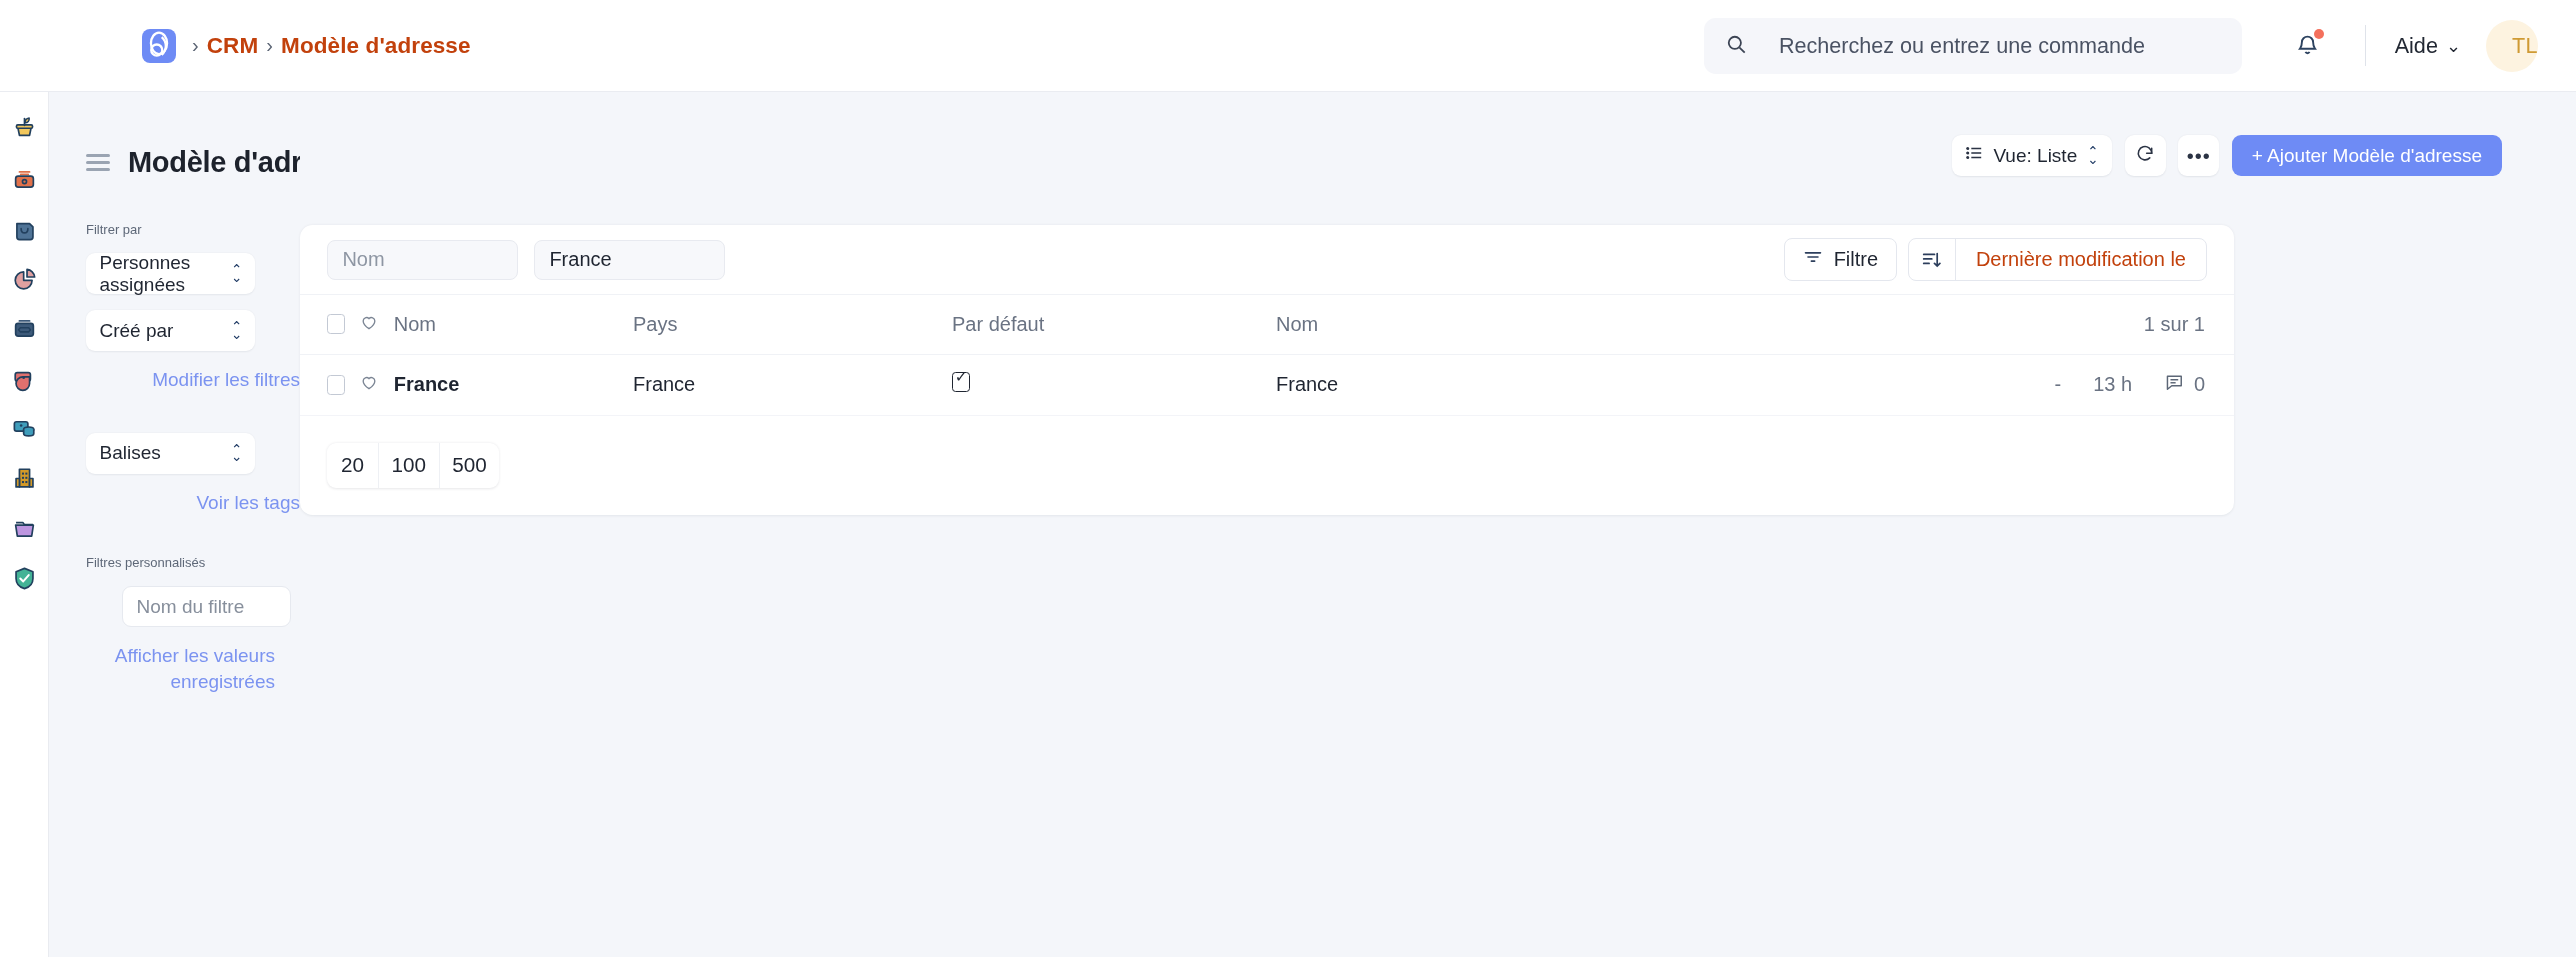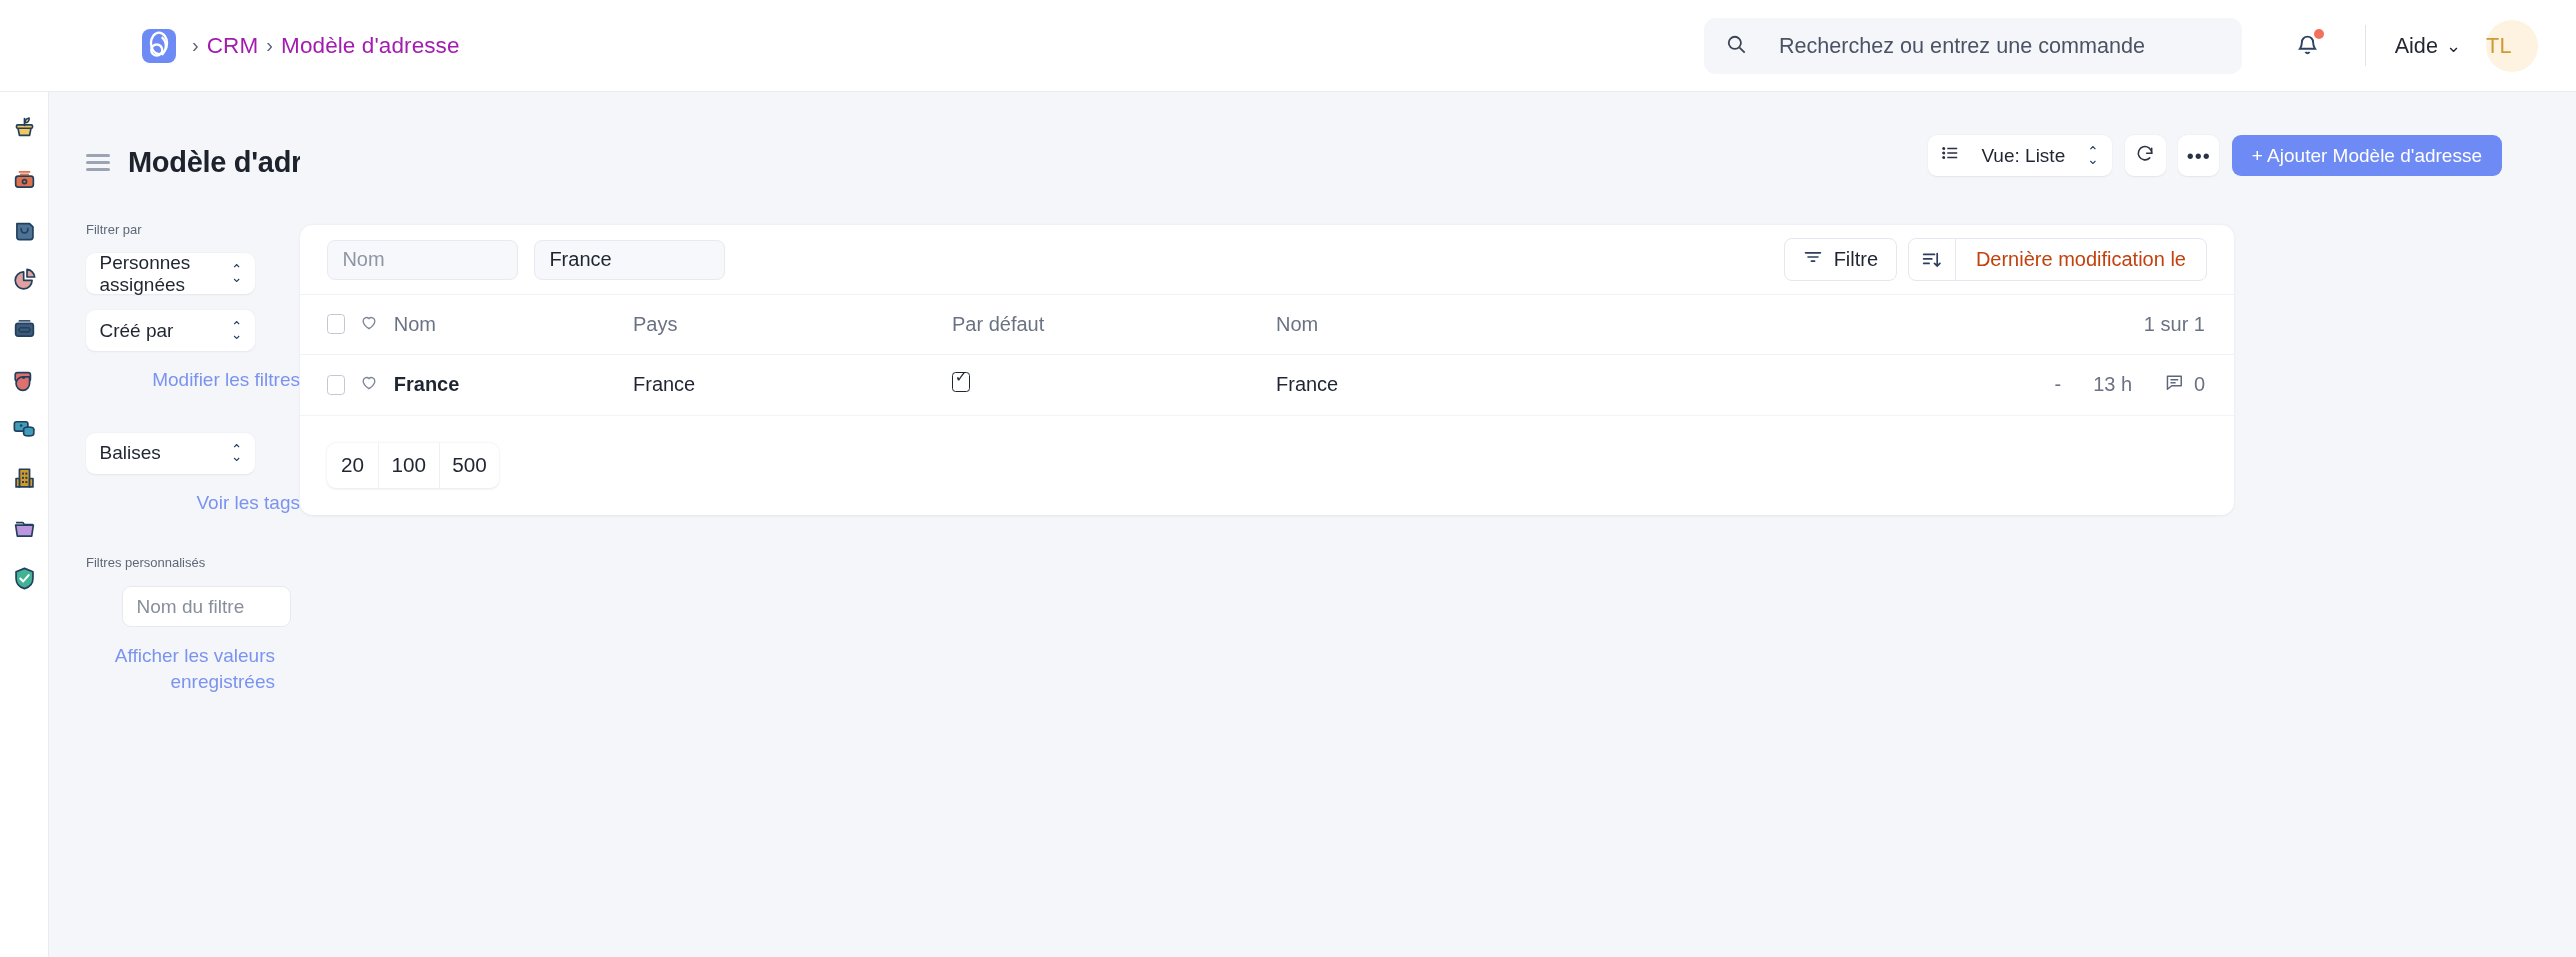--- a/index.html
+++ b/index.html
@@ -22,21 +22,21 @@
     width: 34px; height: 34px; border-radius: 8px;
     background: #6e8bf5; position: relative; overflow: hidden;
   }
   .logo svg { position:absolute; top:0; left:0; }
 
   .breadcrumb {
     margin-left: 16px; display: flex; align-items: center; gap: 8px;
     font-size: 22.5px; color: #232934; letter-spacing: 0.1px;
   }
   .bc-sep { color: #5b6474; font-size: 20px; }
-  .bc-item { color: #a21caf; }
+  .bc-item { color: #c2410c; font-weight: bold; }
 
   .top-right {
     margin-left: auto; display: flex; align-items: center; height: 100%;
     padding-right: 38px;
   }
   .searchbox {
     width: 538px; height: 56px; background: #f5f6fa; border-radius: 11.7px;
     display: flex; align-items: center; padding: 0 21.6px; gap: 31px;
   }
   .searchbox .ph { color: #4a5263; font-size: 21.6px; }
@@ -46,21 +46,21 @@
     position: relative; border-radius: 9px;
   }
   .divider-v { width: 0.9px; height: 41px; background: #dfe3ea; margin: 0 29px; }
   .aide {
     display: flex; align-items: center; gap: 8px;
     font-size: 21.6px; color: #222833;
   }
   .avatar {
     width: 52px; height: 52px; border-radius: 50%;
     background: #fdf3e0; color: #cf9a34;
-    display: flex; align-items: center; justify-content: flex-start;
+    display: flex; align-items: center; justify-content: flex-end;
     font-size: 21.6px; letter-spacing: 0.4px; margin-left: 25px;
   }
 
   
   .rail {
     position: absolute; top: 92px; left: 0; width: 49px; height: 865px;
     background: #ffffff; border-right: 0.9px solid #e9ebf0;
     display: flex; flex-direction: column; align-items: center;
     padding-top: 14.4px;
   }
@@ -103,21 +103,21 @@
     position: absolute; top: 92px; left: 300px;
     width: 2276px; height: 865px; background: #f4f6fa;
   }
   .main-toolbar {
     position: absolute; top: 43px; right: 74px;
     display: flex; align-items: center; gap: 12.6px;
   }
   .btn-white {
     height: 41px; background: #ffffff; border-radius: 9px;
     box-shadow: 0 0.9px 1.8px rgba(16,24,40,.08);
-    display: flex; align-items: center; gap: 22px;
+    display: flex; align-items: center; gap: 10px;
     padding: 0 13.5px; font-size: 19px; color: #1f2531; white-space: nowrap;
   }
   .btn-icon-only {
     width: 41px; height: 41px; background:#fff; border-radius: 9px;
     box-shadow: 0 0.9px 1.8px rgba(16,24,40,.08);
     display:flex; align-items:center; justify-content:center;
   }
   .btn-primary {
     height: 41px; background: #6e8bf5; border-radius: 9px;
     display: flex; align-items: center; gap: 7.2px;

